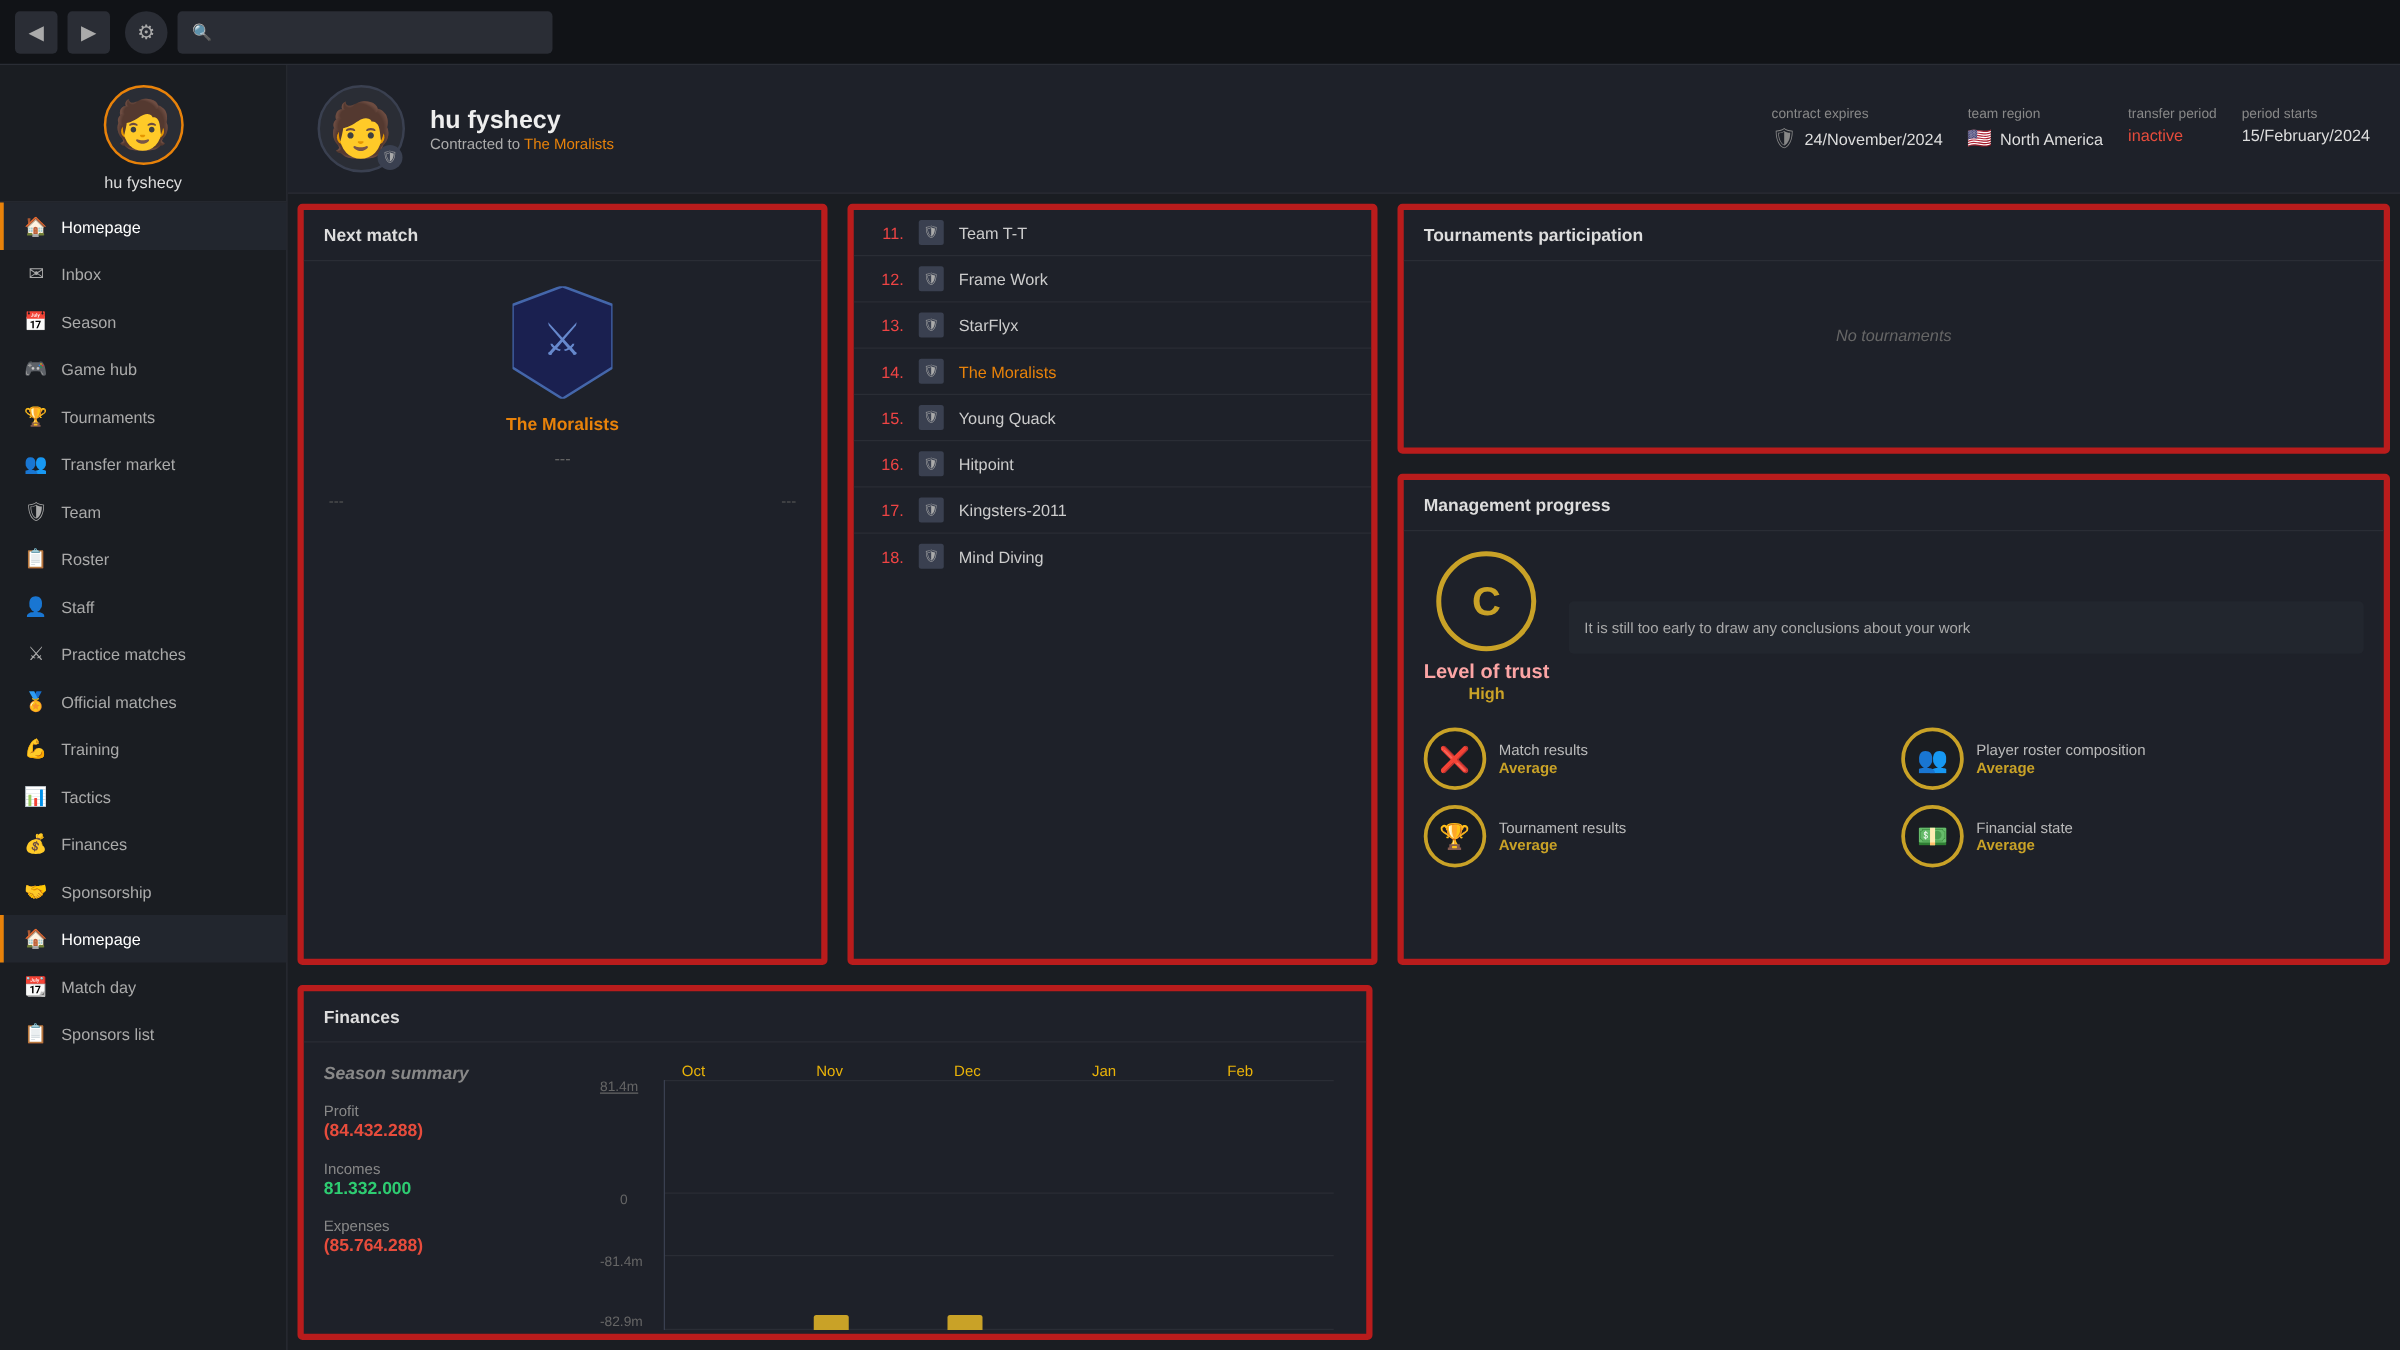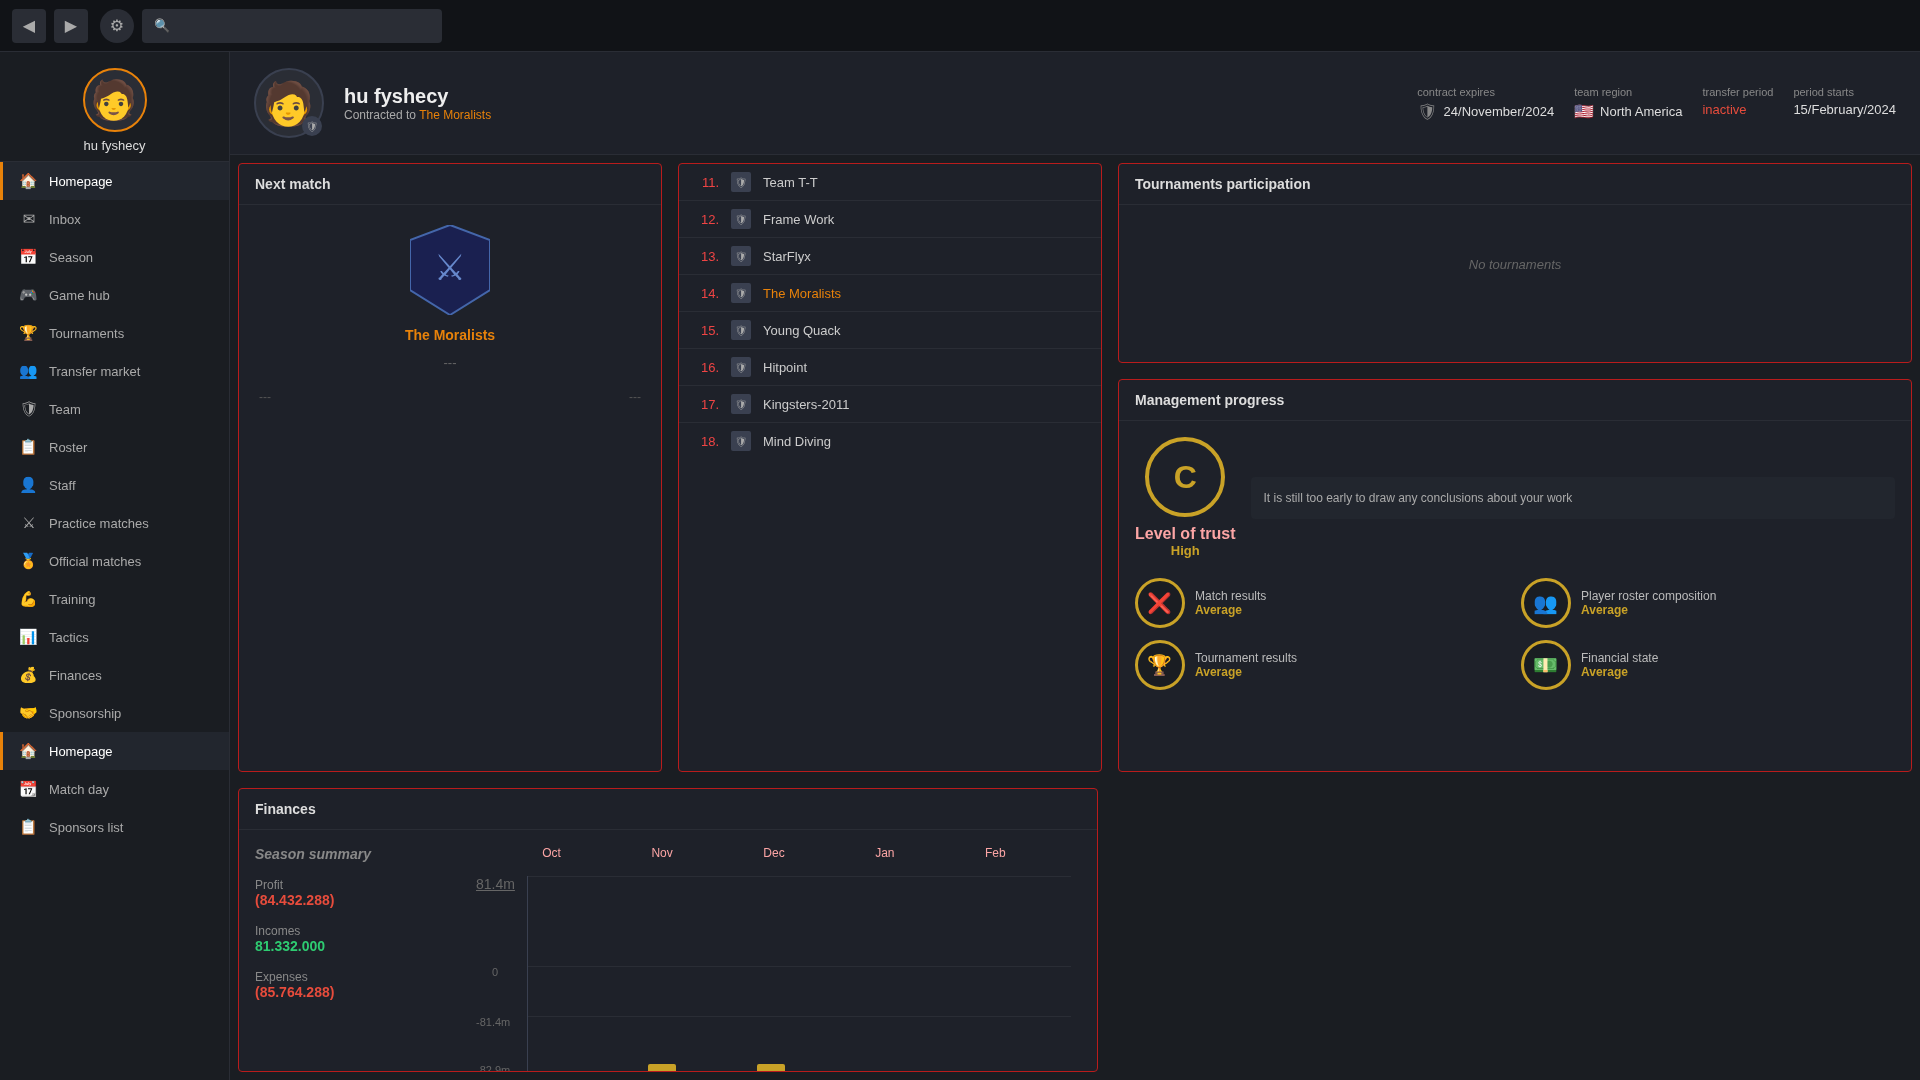--- a/index.html
+++ b/index.html
@@ -224,21 +224,21 @@
       align-items: center;
       gap: 6px;
     }
     .ph-stat-value.inactive {
       color: #e74c3c;
     }
 
     
     .panel {
       background: #1e2129;
-      border: 1px solid #b91c1c;
+      border: 5px solid #b91c1c;
       margin: 8px;
       border-radius: 4px;
       overflow: hidden;
     }
     .panel-header {
       padding: 12px 16px;
       border-bottom: 1px solid #2a2d35;
       color: #ddd;
       font-size: 14px;
       font-weight: 600;
@@ -334,23 +334,23 @@
     .summary-label {
       color: #888;
       font-size: 12px;
     }
     .summary-value.negative { color: #e74c3c; font-size: 14px; font-weight: 600; }
     .summary-value.green { color: #2ecc71; font-size: 14px; font-weight: 600; }
     .chart-months {
       display: flex;
       justify-content: space-around;
       padding: 0 20px;
-      color: #fca5a5;
+      color: #eab308;
       font-size: 12px;
-      margin-bottom: 16px;
+      margin-bottom: 0;
     }
 
     
     .mgmt-content {
       padding: 16px;
     }
     .trust-circle {
       width: 80px; height: 80px;
       border-radius: 50%;
       border: 4px solid #c9a227;
@@ -713,21 +713,21 @@
           <div style="flex:1; position:relative; padding: 0 10px;">
             <div class="chart-months">
               <span>Oct</span>
               <span>Nov</span>
               <span>Dec</span>
               <span>Jan</span>
               <span>Feb</span>
             </div>
             <div style="position:relative; height:200px; border-left:1px solid #3a4050; margin-left:50px;">
 
-              <div style="position:absolute; left:-52px; top:0; font-size:14px; color:#666;text-decoration:underline;">81.4m</div>
+              <div style="position:absolute; left:-52px; top:0; font-size:11px; color:#666;text-decoration:underline;">81.4m</div>
               <div style="position:absolute; left:-36px; top:45%; font-size:11px; color:#666;">0</div>
               <div style="position:absolute; left:-52px; top:70%; font-size:11px; color:#666;">-81.4m</div>
               <div style="position:absolute; left:-52px; bottom:0; font-size:11px; color:#666;">-82.9m</div>
 
               <div style="position:absolute; top:0; left:0; right:0; border-top:1px solid #2a2d35;"></div>
               <div style="position:absolute; top:45%; left:0; right:0; border-top:1px solid #2a2d35;"></div>
               <div style="position:absolute; top:70%; left:0; right:0; border-top:1px solid #2a2d35;"></div>
               <div style="position:absolute; bottom:0; left:0; right:0; border-top:1px solid #2a2d35;"></div>
 
               <div style="position:absolute; left:22%; bottom:0; width:30px; display:flex; flex-direction:column; align-items:center;">

